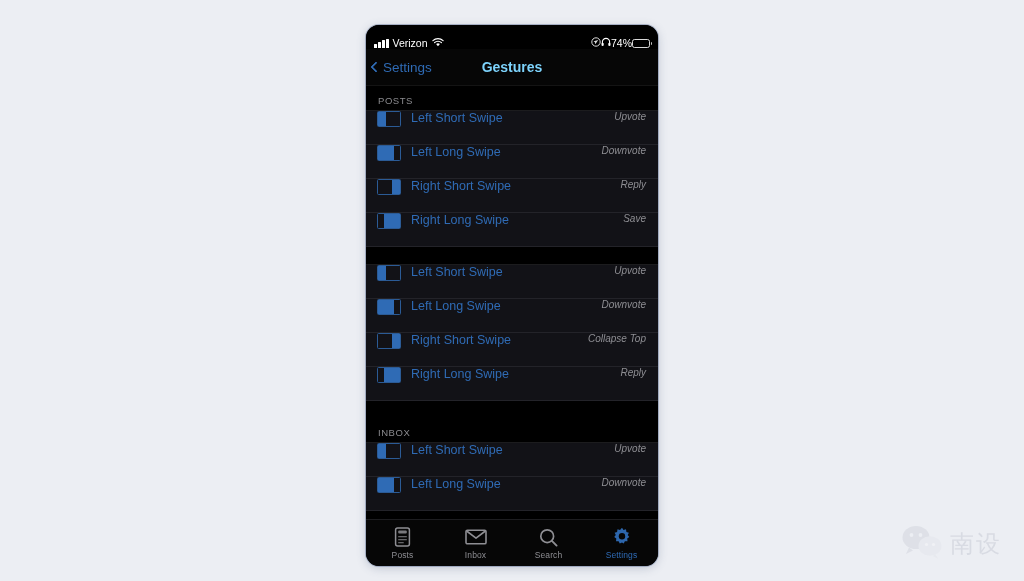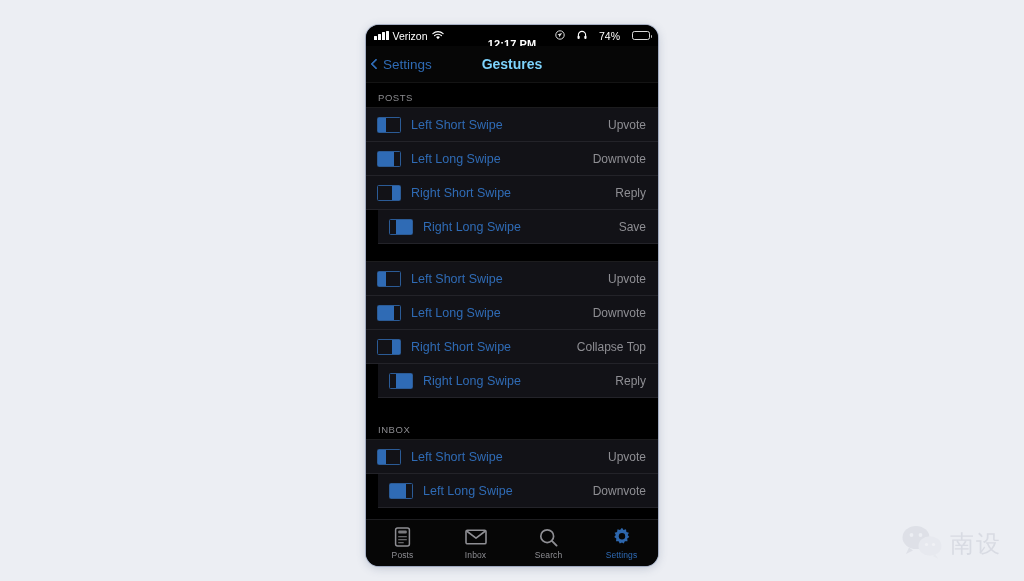--- a/index.html
+++ b/index.html
@@ -17,25 +17,25 @@
     width:292px; height:541px;
     background:#000; border-radius:13px;
     box-shadow:0 0 0 1px rgba(120,135,165,.55), 0 2px 10px rgba(80,95,130,.30);
     overflow:hidden;
     display:flex; flex-direction:column;
   }
 
   
   #statusbar {
     height:21px; flex:0 0 21px; background:#000; color:#fff;
-    display:flex; align-items:center; font-size:10.5px; position:relative;
-    padding:0 8px;
+    display:flex; align-items:flex-start; font-size:10.5px; position:relative;
+    padding:12px 8px;
   }
   .sb-left { display:flex; align-items:center; gap:4px; }
-  .sb-right { display:flex; align-items:center; gap:12px; margin-left:auto; }
+  .sb-right { display:flex; align-items:center; gap:0; margin-left:auto; }
   .sb-time {
     position:absolute; left:0; right:0; text-align:center;
     font-size:11px; font-weight:600; letter-spacing:.1px; pointer-events:none;margin-top:16px;
   }
   .bars { display:flex; align-items:flex-end; gap:1.5px; height:9px; }
   .bars i { width:2.5px; background:#fff; display:block; border-radius:.5px; }
   .bars i:nth-child(1){height:4px}
   .bars i:nth-child(2){height:6px}
   .bars i:nth-child(3){height:8px}
   .bars i:nth-child(4){height:9px}
@@ -74,27 +74,27 @@
   
   #list { flex:1 1 auto; background:#000; overflow:hidden; }
   .sec-header {
     background:#000; color:#8b8b8f; font-size:9.5px;
     letter-spacing:.55px; padding:9px 0 4px 12px; text-transform:uppercase;
   }
   .sec-gap { height:17px; background:#000; }
   .sec-body { border-top:1px solid #1c1c1e; }
 
   .row {
-    height:34px; display:flex; align-items:center;
+    height:34px; display:flex; 
     background:#121217; padding:0 12px 0 11px;
     border-bottom:1px solid #232329;
   }
-  .row:last-child { border-bottom:1px solid #232329;margin-left:12px; }
+  .row:last-child { border-bottom:1px solid #232329; }
   .row-label { color:#2f6bb5; font-size:12.5px; margin-left:10px; flex:1 1 auto; }
-  .row-value { color:#8e8e93; font-size:12px; text-align:right; }
+  .row-value { color:#8e8e93; font-size:10px; text-align:right;font-style:italic; }
 
   
   .swipe-ico {
     width:24px; height:16px; flex:0 0 24px;
     border:1.3px solid #2b5b96; border-radius:1.5px;
     position:relative; display:block; background:transparent;
   }
   .swipe-ico::before {
     content:""; position:absolute; top:0; bottom:0;
     background:#2f6bb5;

